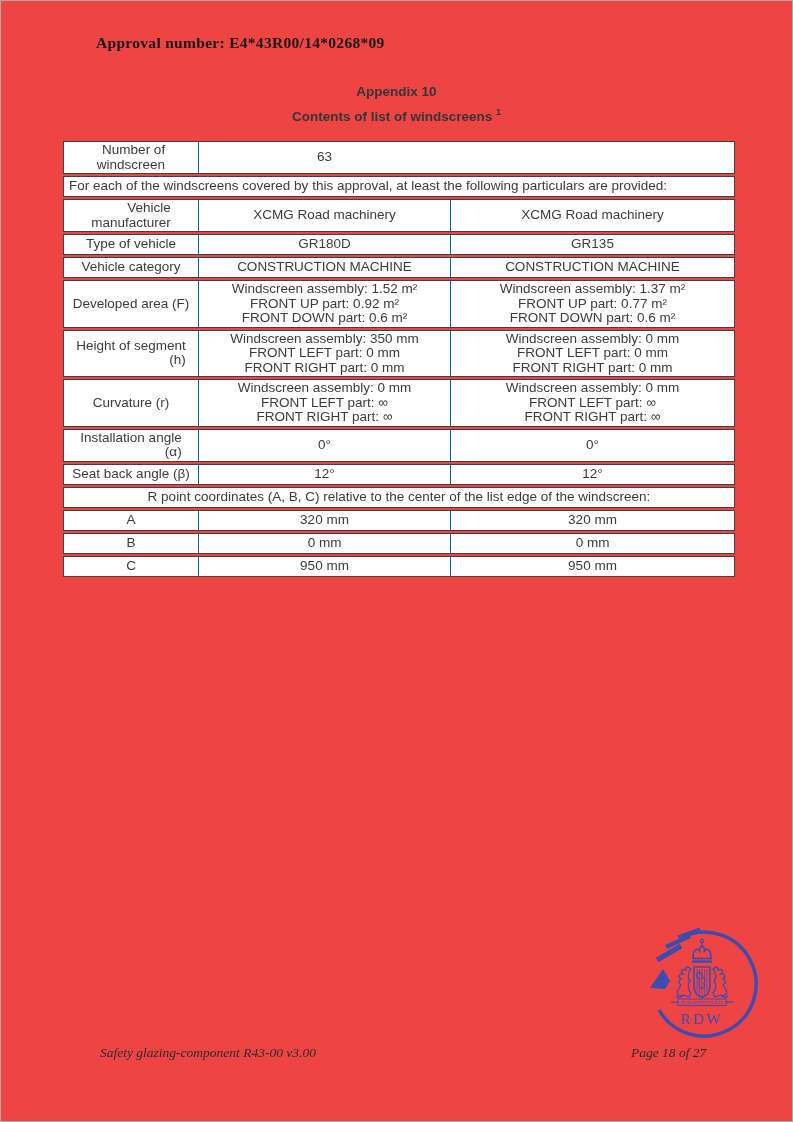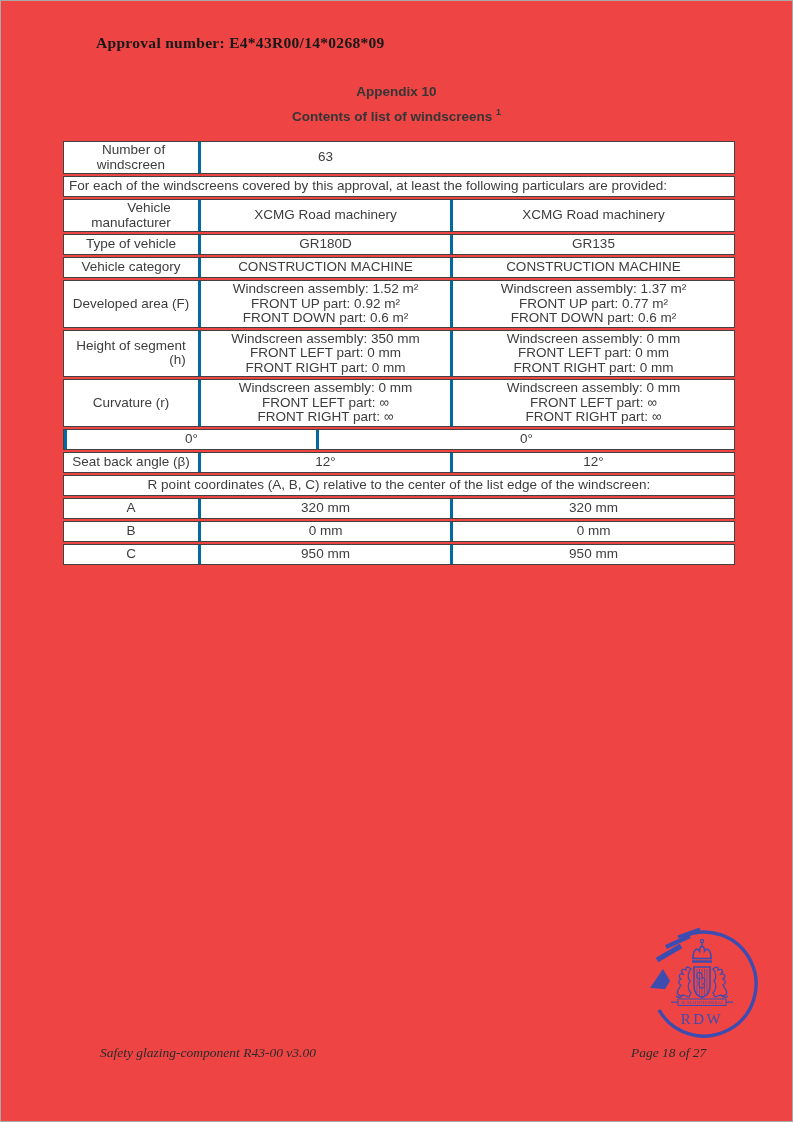--- a/index.html
+++ b/index.html
@@ -42,21 +42,21 @@
     box-sizing:border-box;
     display:flex;flex-direction:column;
     justify-content:center;align-items:center;
     text-align:center;
     white-space:pre-line;
     padding:1px 5px;
     min-height:19px;
     font-size:13.5px;line-height:14.5px;color:#3d3d3d;
   }
   .labelcell{width:134px;text-align:right;}
-  .valcell{border-left:3px solid #0369a1;}
+  .valcell{border-left:1px solid #0369a1;}
   .valcell.v1{width:252px;}
   .valcell.v2{flex:1;}
   .spancell{width:100%;}
   .spancell.left{align-items:flex-start;text-align:left;}
   .stamp{
     position:absolute;left:641px;top:923px;width:120px;height:120px;
   }
   .stamp svg{width:100%;height:100%;}
   .footer-left{
     position:absolute;left:99px;top:1044px;
@@ -130,20 +130,22 @@
       <div class="trow">
         <div class="cell labelcell">Curvature (r)</div>
         <div class="cell valcell v1">Windscreen assembly: 0 mm
 FRONT LEFT part: ∞
 FRONT RIGHT part: ∞</div>
         <div class="cell valcell v2">Windscreen assembly: 0 mm
 FRONT LEFT part: ∞
 FRONT RIGHT part: ∞</div>
       </div>
       <div class="trow">
+        <div class="cell labelcell">Installation angle
+(α)</div>
         <div class="cell valcell v1">0°</div>
         <div class="cell valcell v2">0°</div>
       </div>
       <div class="trow">
         <div class="cell labelcell">Seat back angle (β)</div>
         <div class="cell valcell v1">12°</div>
         <div class="cell valcell v2">12°</div>
       </div>
       <div class="trow">
         <div class="cell spancell">R point coordinates (A, B, C) relative to the center of the list edge of the windscreen:</div>

